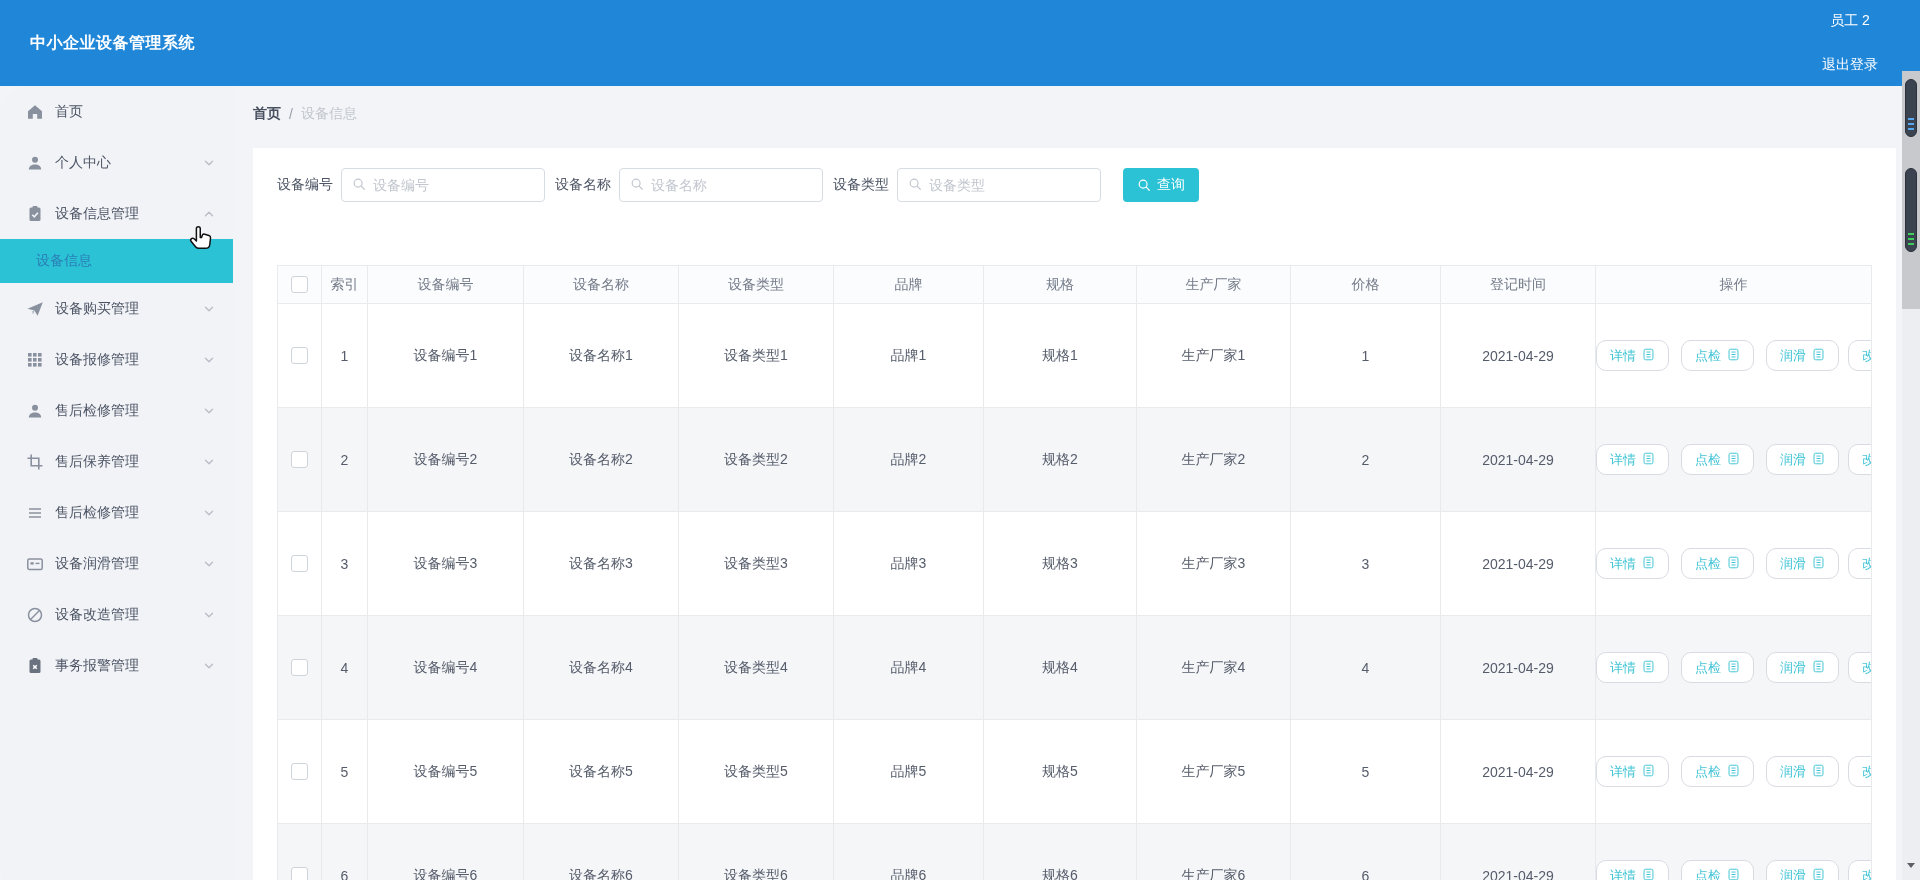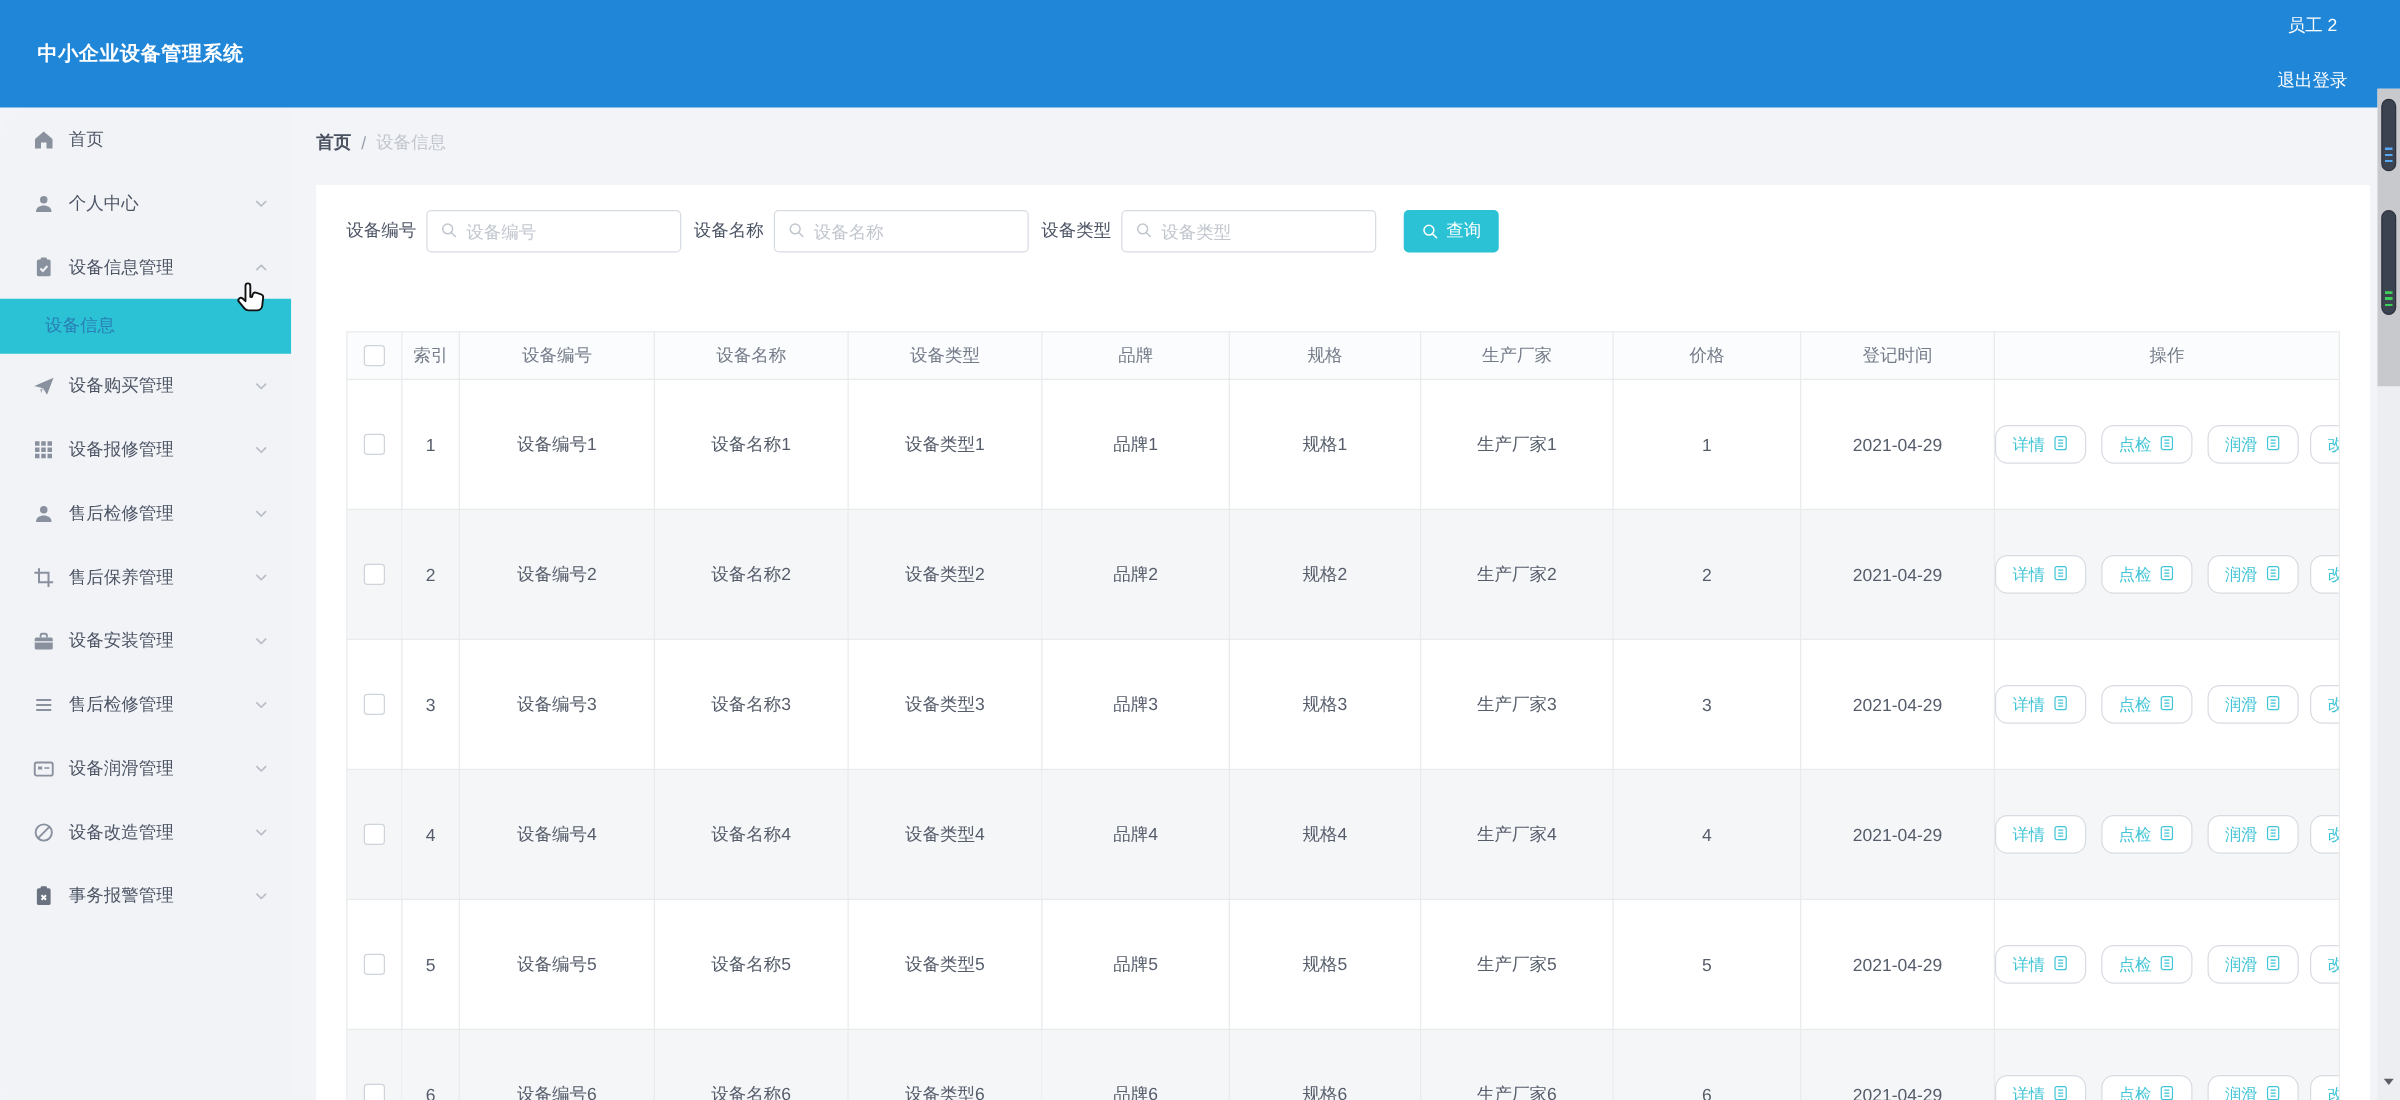--- a/index.html
+++ b/index.html
@@ -228,35 +228,20 @@
           </svg>
         </span>
     <span class="side-label">售后保养管理</span>
     <span class="side-chevron down">
           <svg width="12" height="12" viewBox="0 0 12 12" fill="none">
             <path d="M2.5 4.3 L6 7.8 L9.5 4.3" stroke="currentColor" stroke-width="1.4" stroke-linecap="round" stroke-linejoin="round"></path>
           </svg>
         </span>
   </div>
 
-  <div class="side-item">
-    <span class="side-icon">
-          <svg width="20" height="20" viewBox="0 0 20 20" fill="none">
-            <rect x="2.8" y="7" width="14.4" height="9.5" rx="1.2" fill="currentColor"></rect>
-            <path d="M7.5 7 V5.2 a1.2 1.2 0 0 1 1.2 -1.2 h2.6 a1.2 1.2 0 0 1 1.2 1.2 V7" stroke="currentColor" stroke-width="1.5"></path>
-            <path d="M2.8 10.5 h14.4" stroke="#f1f3f7" stroke-width="1"></path>
-          </svg>
-        </span>
-    <span class="side-label">设备安装管理</span>
-    <span class="side-chevron down">
-          <svg width="12" height="12" viewBox="0 0 12 12" fill="none">
-            <path d="M2.5 4.3 L6 7.8 L9.5 4.3" stroke="currentColor" stroke-width="1.4" stroke-linecap="round" stroke-linejoin="round"></path>
-          </svg>
-        </span>
-  </div>
 
   <div class="side-item">
     <span class="side-icon">
           <svg width="20" height="20" viewBox="0 0 20 20" fill="none">
             <path d="M4 6 H16 M4 10 H16 M4 14 H16" stroke="currentColor" stroke-width="1.7"></path>
           </svg>
         </span>
     <span class="side-label">售后检修管理</span>
     <span class="side-chevron down">
           <svg width="12" height="12" viewBox="0 0 12 12" fill="none">

